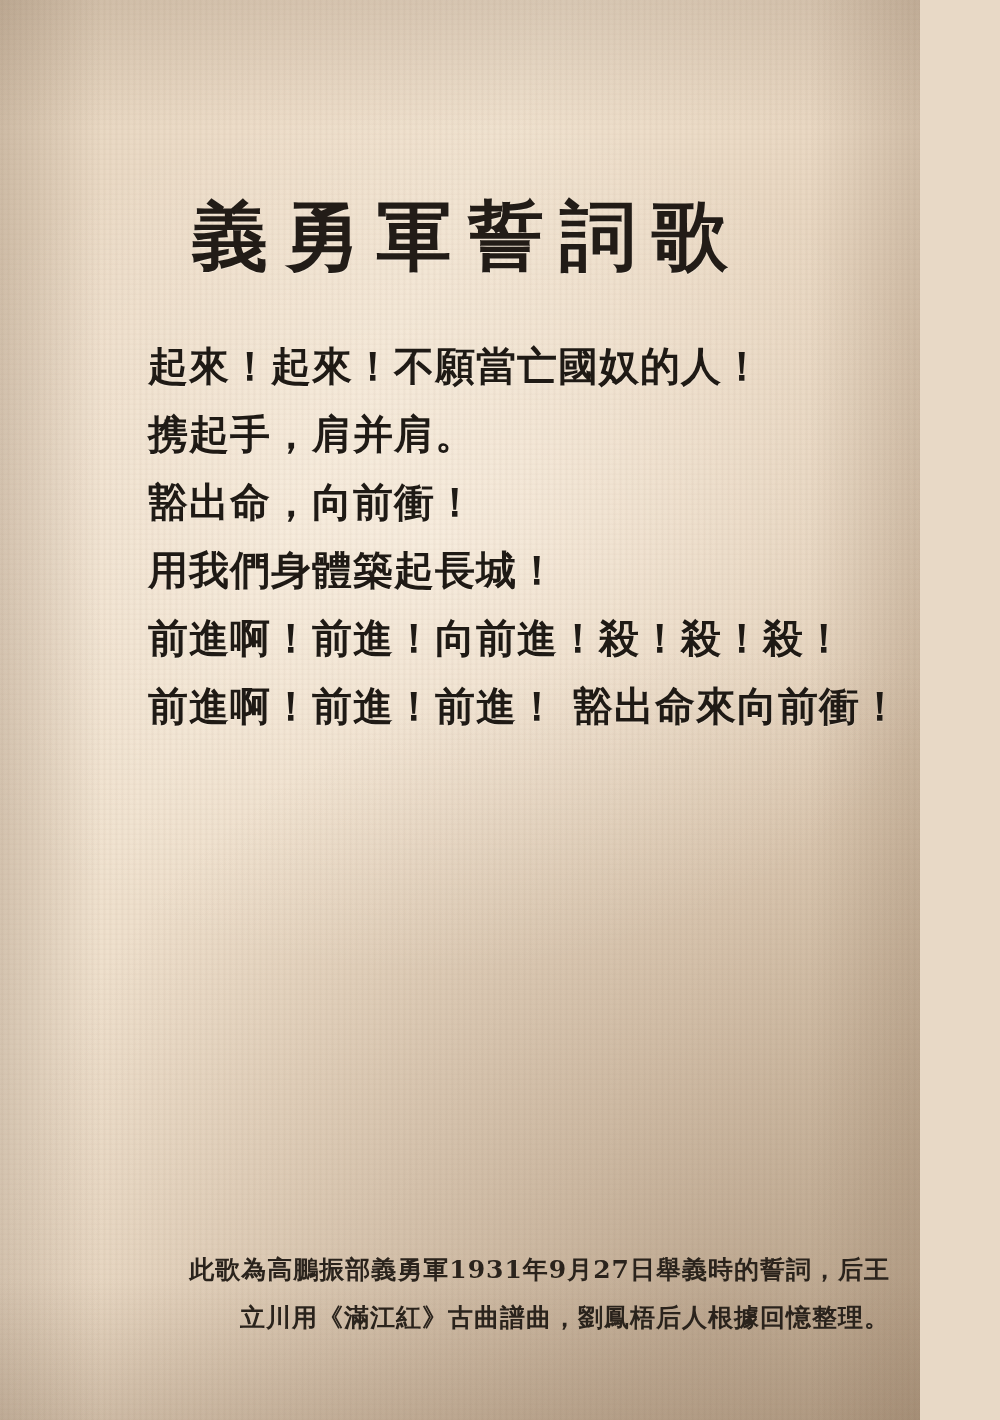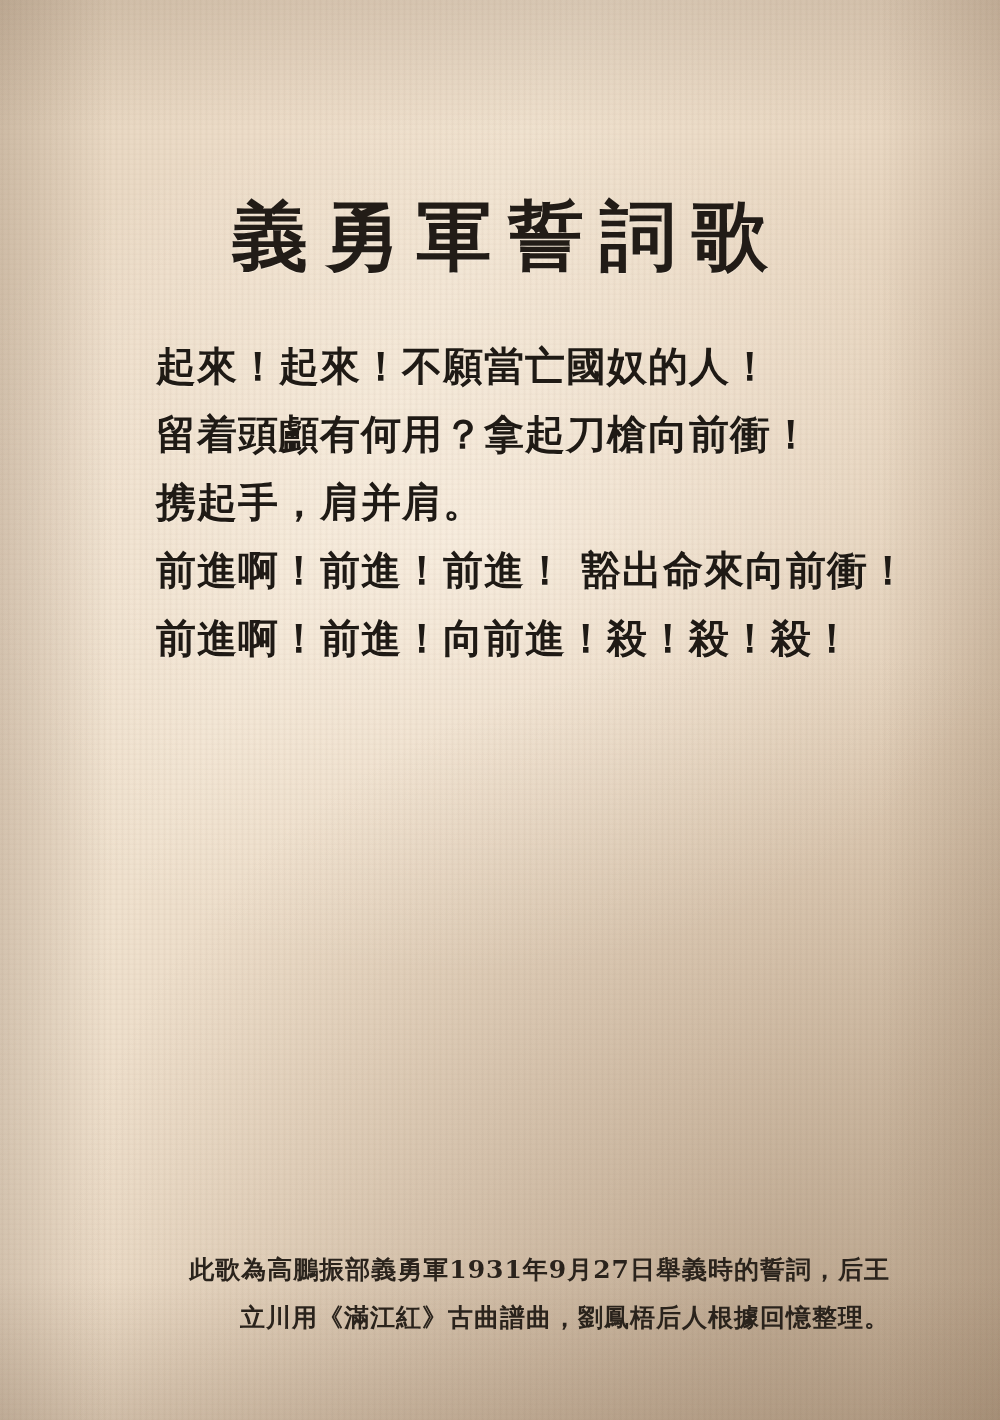--- a/index.html
+++ b/index.html
@@ -11,21 +11,21 @@
     width: 1000px;
     height: 1420px;
     overflow: hidden;
     font-family: "DejaVu Serif", "Liberation Serif", serif;
     background: #e8d9c6;
   }
 
   
   .page {
     position: relative;
-    width: 1000px;
+    width: 920px;
     height: 1420px;
     box-sizing: border-box;
     background:
       radial-gradient(ellipse 900px 700px at 46% 38%, rgba(255,248,238,0.55) 0%, rgba(255,248,238,0.0) 62%),
       linear-gradient(118deg, #e4d3bd 0%, #ecdcc8 18%, #efe1ce 34%, #e9d8c3 52%, #e2cfb8 72%, #d9c5ad 88%, #d2bda4 100%);
     overflow: hidden;
     text-decoration: underline;
   }
   
   .paper-texture {
@@ -100,21 +100,20 @@
   }
   .lyric-line {
     font-family: "DejaVu Serif", "Liberation Serif", serif;
     font-size: 40px;
     font-weight: 700;
     line-height: 68px;
     color: #1f1a15;
     letter-spacing: 1px;
     white-space: nowrap;
     text-shadow: 0 1px 0 rgba(255,250,240,0.3);
-    margin-left: 8px;
   }
 
   
   .footnote {
     position: absolute;
     left: 130px;
     width: 760px;
     top: 1246px;
     font-family: "DejaVu Serif", "Liberation Serif", serif;
     font-size: 25px;
@@ -135,24 +134,25 @@
   <div class="paper-texture"></div>
   <div class="paper-grain"></div>
   <div class="paper-vignette"></div>
 
   <div class="content">
 
     <div class="title">義勇軍誓詞歌</div>
 
     <div class="lyrics">
       <div class="lyric-line">起來！起來！不願當亡國奴的人！</div>
-      <div class="lyric-line">留着頭顱有何用？拿起刀槍向前衝！</div>
       <div class="lyric-line">携起手，肩并肩。</div>
+      <div class="lyric-line">豁出命，向前衝！</div>
+      <div class="lyric-line">用我們身體築起長城！</div>
+      <div class="lyric-line">前進啊！前進！向前進！殺！殺！殺！</div>
       <div class="lyric-line">前進啊！前進！前進！ 豁出命來向前衝！</div>
-      <div class="lyric-line">前進啊！前進！向前進！殺！殺！殺！</div>
     </div>
 
     <div class="footnote">
       <div class="footnote-line">此歌為高鵬振部義勇軍1931年9月27日舉義時的誓詞，后王</div>
       <div class="footnote-line">立川用《滿江紅》古曲譜曲，劉鳳梧后人根據回憶整理。</div>
     </div>
 
   </div>
 </div>
 

